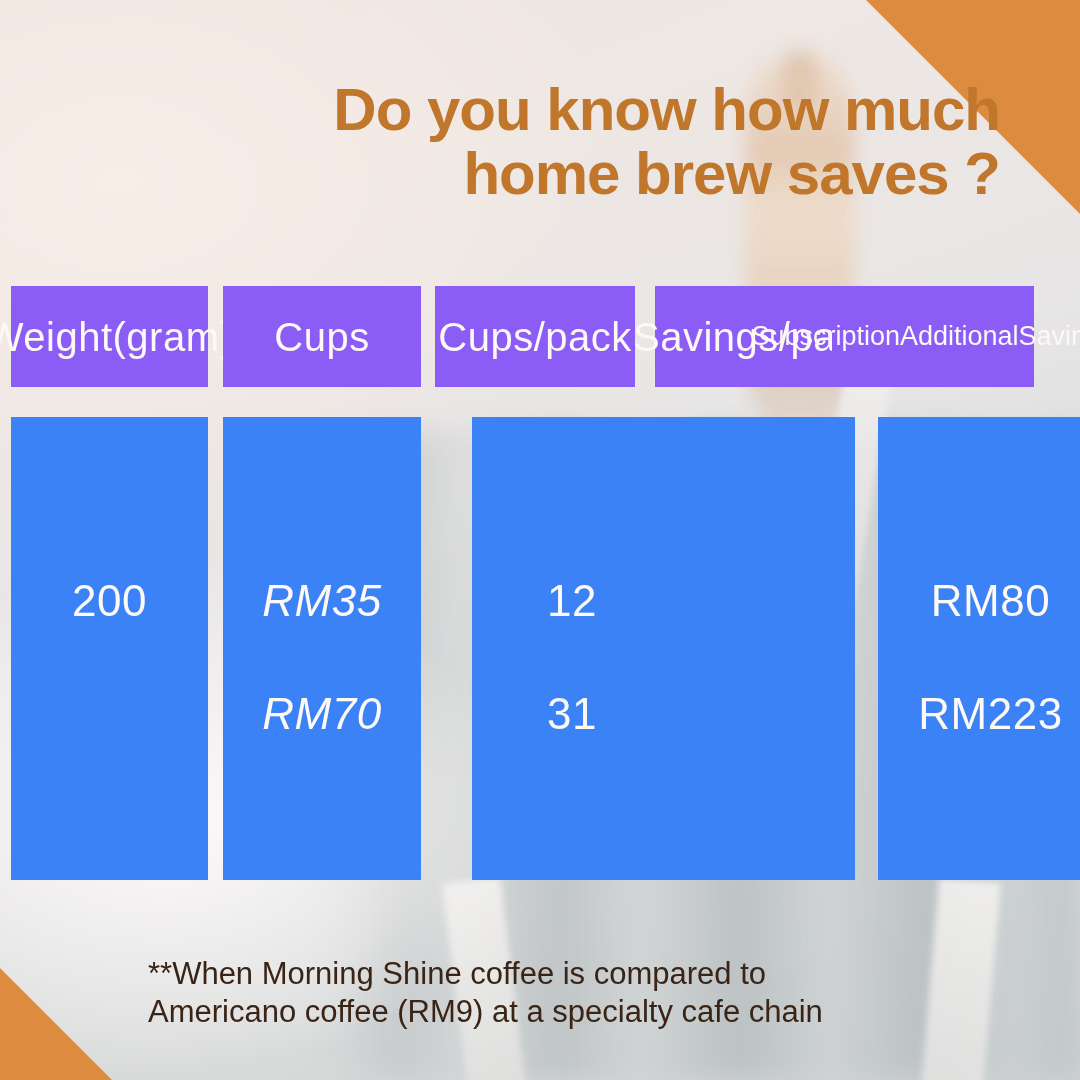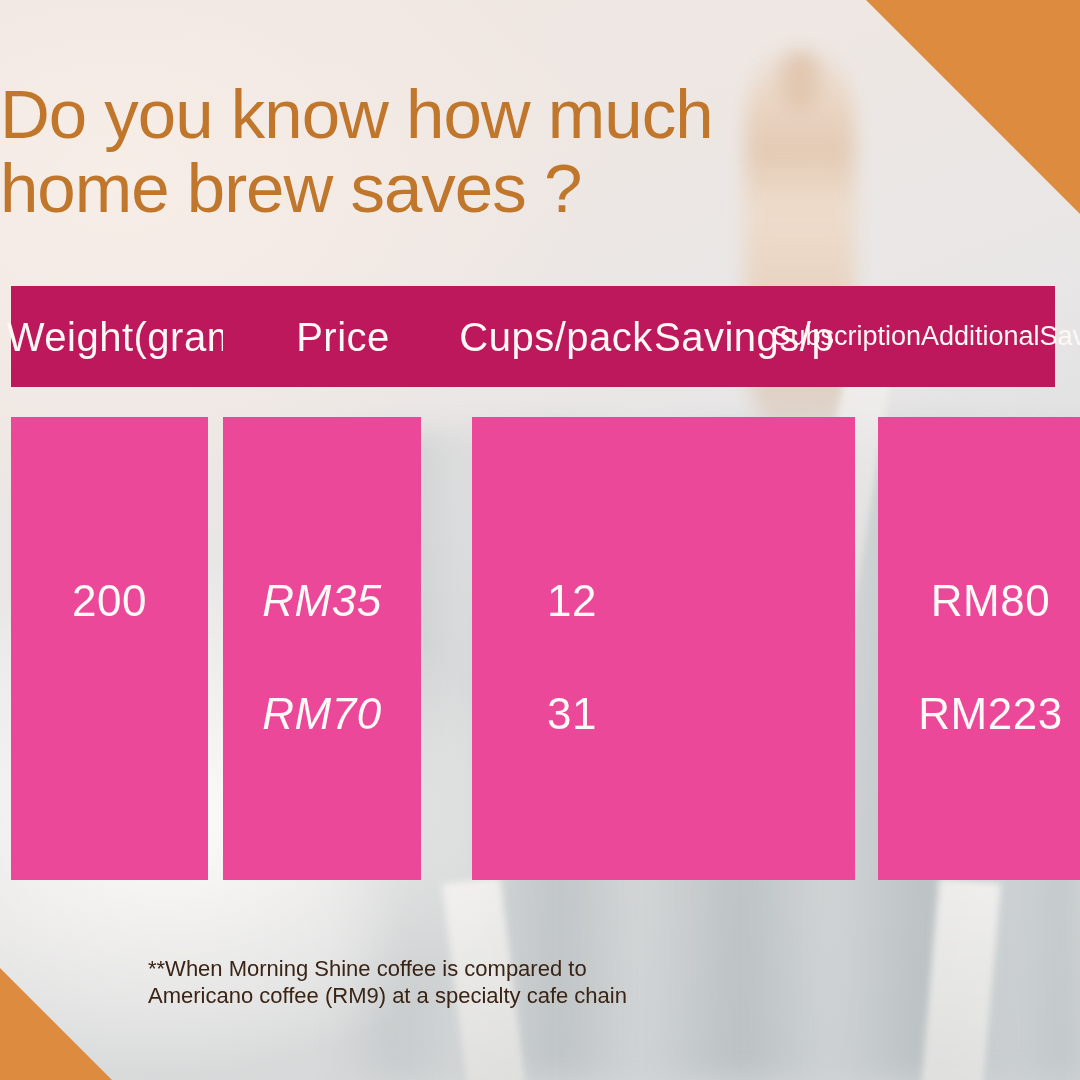--- a/index.html
+++ b/index.html
@@ -93,68 +93,67 @@
   }
   .tri-bl{
     left:0;bottom:0;
     border-bottom:112px solid #dd8b3f;
     border-right:112px solid transparent;
   }
 
   
   .headline{
     position:absolute;left:0;top:78px;width:1000px;
-    text-align:left;
+    text-align:right;
     color:#c0762b;
-    font-size:69px;
-    font-weight:400;
+    font-size:60px;
+    font-weight:700;
     line-height:1.07;
     letter-spacing:-1px;
   }
   .headline .l2{display:block;}
 
   
   .table{position:absolute;left:0;top:286px;width:1080px;height:600px;}
 
   .hrow,.brow{position:absolute;left:0;top:0;width:1080px;}
 
   .hcell{
     position:absolute;top:0;height:101px;
-    background:#be185d;
+    background:#8b5cf6;
     color:#fdf8f4;
     display:flex;align-items:center;justify-content:center;
     text-align:center;
     font-size:40px;
     line-height:1.0;
     font-weight:400;
     letter-spacing:.5px;
-    padding-left:21px;
   }
   .hcell.small{font-size:27px;line-height:1.12;letter-spacing:0;}
 
   .bcell{
     position:absolute;top:131px;height:463px;
-    background:#ec4899;
+    background:#3b82f6;
   }
   .bval{
     position:absolute;left:0;width:100%;
     text-align:center;
     color:#fdf9f5;
     font-size:44px;
     font-weight:400;
     letter-spacing:.5px;
   }
   .bval.r1{top:159px;}
   .bval.r2{top:272px;}
 
   
   .footnote{
     position:absolute;left:148px;top:955px;width:900px;
     color:#3a2415;
-    font-size:22px;
+    font-size:31px;
     line-height:1.23;
     font-weight:400;
   }
   .footnote div{white-space:nowrap;}
 </style>
 </head>
 <body>
 
 <div id="poster">
 
@@ -176,21 +175,21 @@
   </div>
 
   <div class="table">
 
     <div class="hrow">
       <div class="hcell" style="left:11px;width:197px;">
           <span>Weight</span>
           <br>
           <span>(gram)</span>
         </div>
-      <div class="hcell" style="left:223px;width:198px;">Price</div>
+      <div class="hcell" style="left:223px;width:198px;">Cups</div>
       <div class="hcell" style="left:435px;width:200px;align-items:center;">
           <span>Cups/</span>
           <br>
           <span>pack</span>
         </div>
       <div class="hcell" style="left:655px;width:200px;">
           <span>Savings</span>
           <br>
           <span>/pack</span>
         </div>

